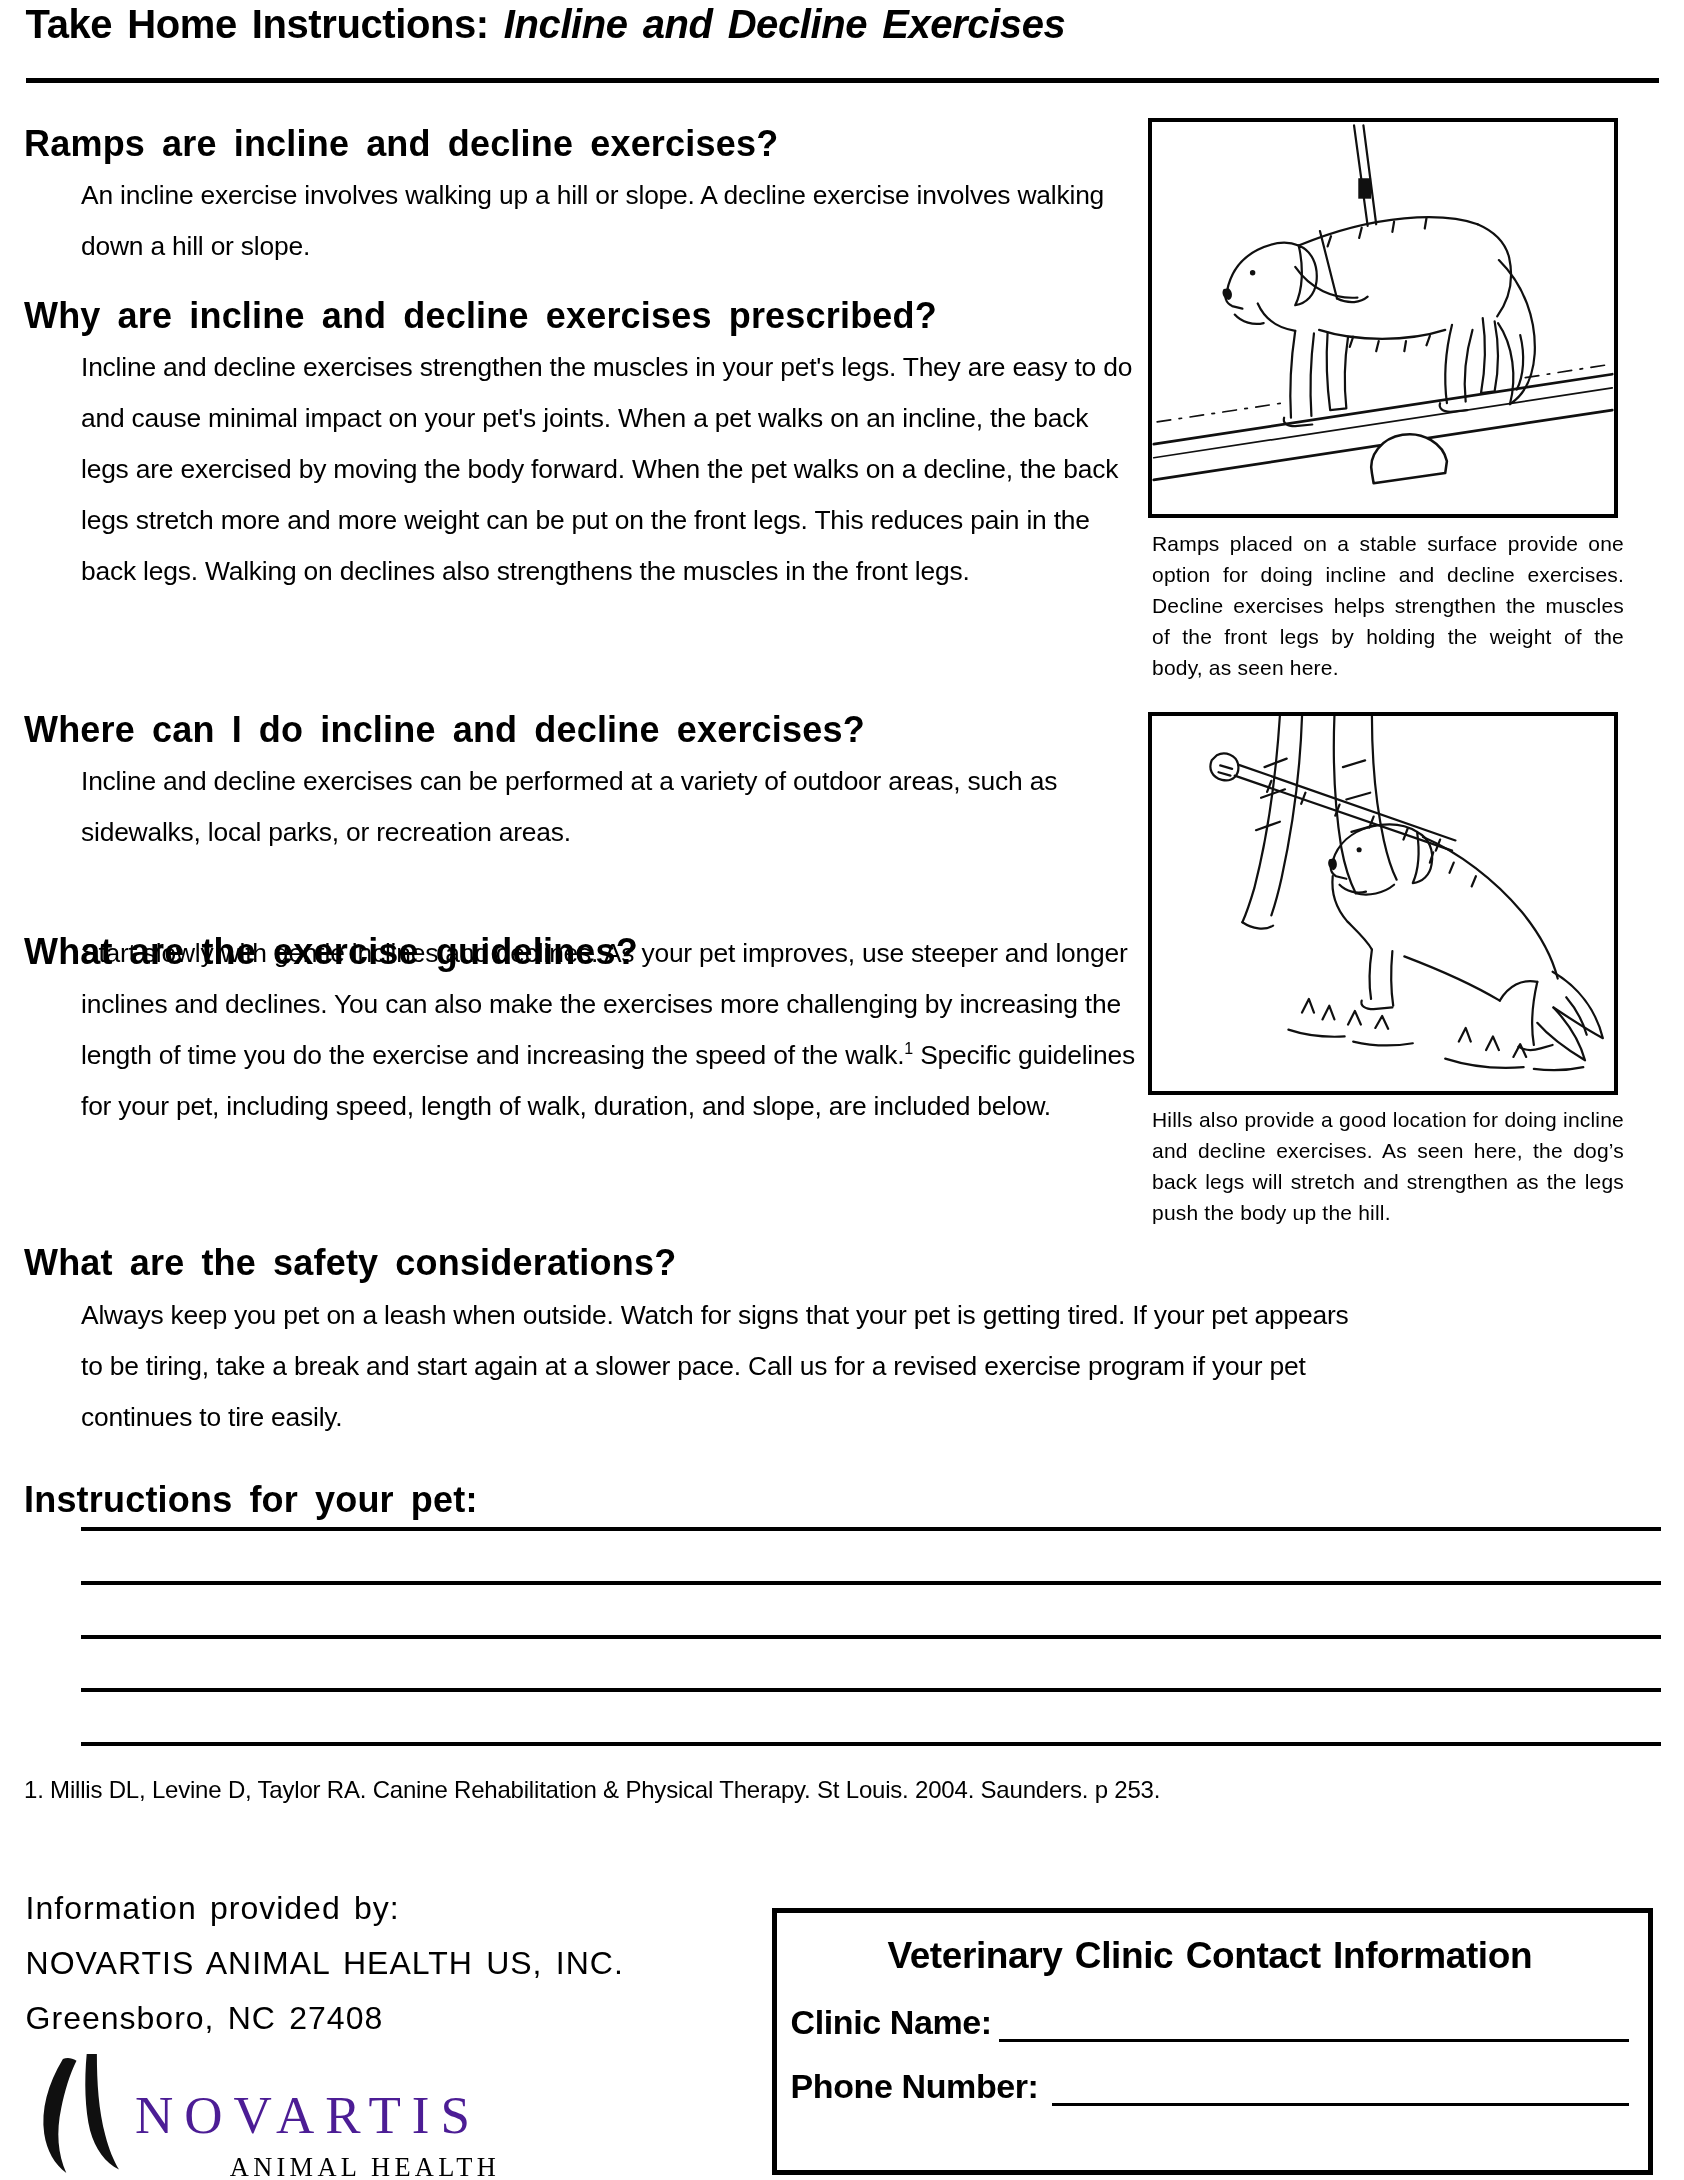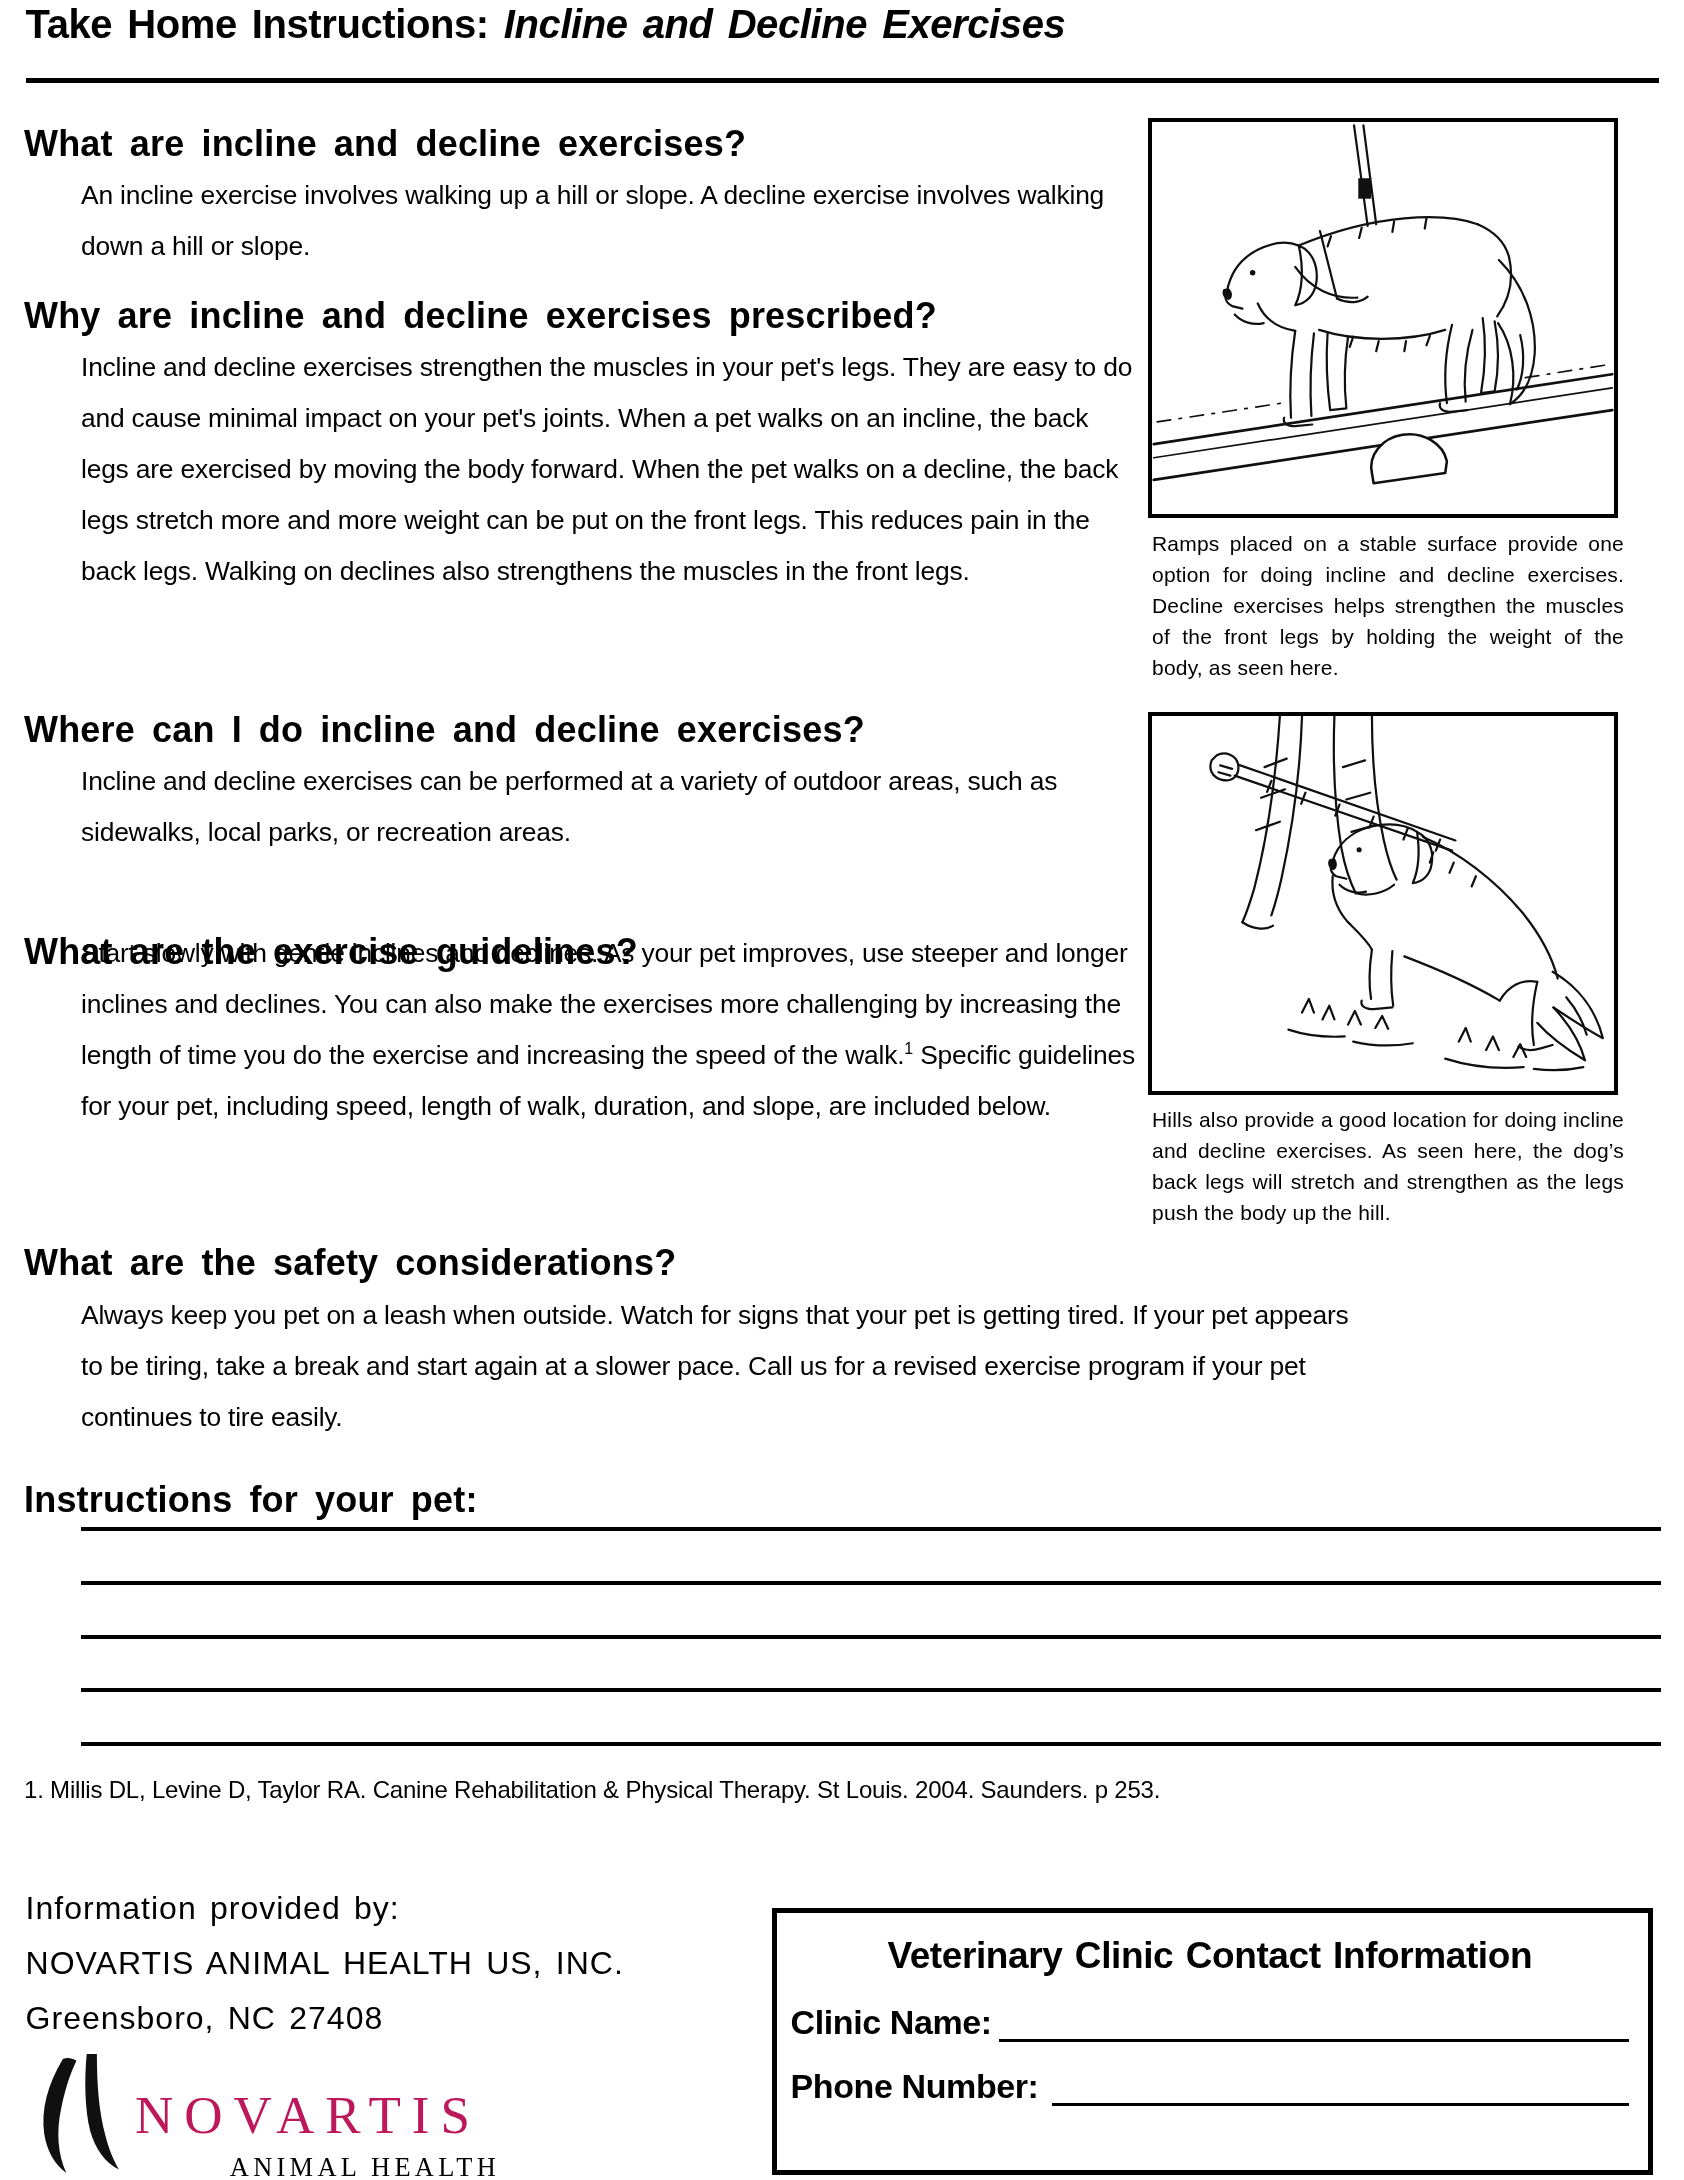--- a/index.html
+++ b/index.html
@@ -61,21 +61,21 @@
   .provider {
     left: 25.6px; top: 1881px;
     font-size: 32px; line-height: 55px; letter-spacing: 1px; word-spacing: 3.4px;
     white-space: nowrap;
   }
   .novartis-logo { left: 34px; top: 2051px; width: 477px; height: 128px; }
   .novartis-flame { position: absolute; left: 0; top: 3.4px; width: 85px; height: 124px; }
   .novartis-word {
     position: absolute; left: 101px; top: 34px;
     font-family: "Liberation Serif", serif;
-    font-size: 53px; letter-spacing: 11px; color: #be185d; white-space: nowrap;
+    font-size: 53px; letter-spacing: 11px; color: #4c1d95; white-space: nowrap;
   }
   .novartis-sub {
     position: absolute; left: 101px; top: 101px; width: 365px;
     font-family: "Liberation Serif", serif;
     font-size: 26.4px; letter-spacing: 4.3px; text-align: right; white-space: nowrap;
   }
 
   
   .contact-box {
     left: 772px; top: 1908px; width: 881px; height: 267px;
@@ -96,21 +96,21 @@
   .contact-row.r3 .blank { margin-left: 13.6px; }
 </style>
 </head>
 <body>
 
 <div id="page">
 
   <div class="abs doc-title"><span>Take Home Instructions: </span><span class="em">Incline and Decline Exercises</span></div>
   <div class="abs title-rule"></div>
 
-  <div class="abs h" style="top:123px">What are incline and decline exercises?</div>
+  <div class="abs h" style="top:123px">Ramps are incline and decline exercises?</div>
   <div class="abs p" style="top:170px; width:1060px">An incline exercise involves walking up a hill or slope. A decline exercise involves walking down a hill or slope.</div>
 
   <div class="abs h" style="top:295px">Why are incline and decline exercises prescribed?</div>
   <div class="abs p" style="top:342px; width:1060px">Incline and decline exercises strengthen the muscles in your pet's legs. They are easy to do and cause minimal impact on your pet's joints. When a pet walks on an incline, the back legs are exercised by moving the body forward. When the pet walks on a decline, the back legs stretch more and more weight can be put on the front legs. This reduces pain in the back legs. Walking on declines also strengthens the muscles in the front legs.</div>
 
   <div class="abs figbox" style="top:118px; height:400px">
     <svg viewBox="0 0 542 460" fill="none" stroke="#101010" stroke-width="2.6" stroke-linecap="round" stroke-linejoin="round">
 
       <line x1="2" y1="378" x2="540" y2="296" stroke-width="3.2"></line>
       <line x1="2" y1="394" x2="540" y2="312" stroke-width="2"></line>

